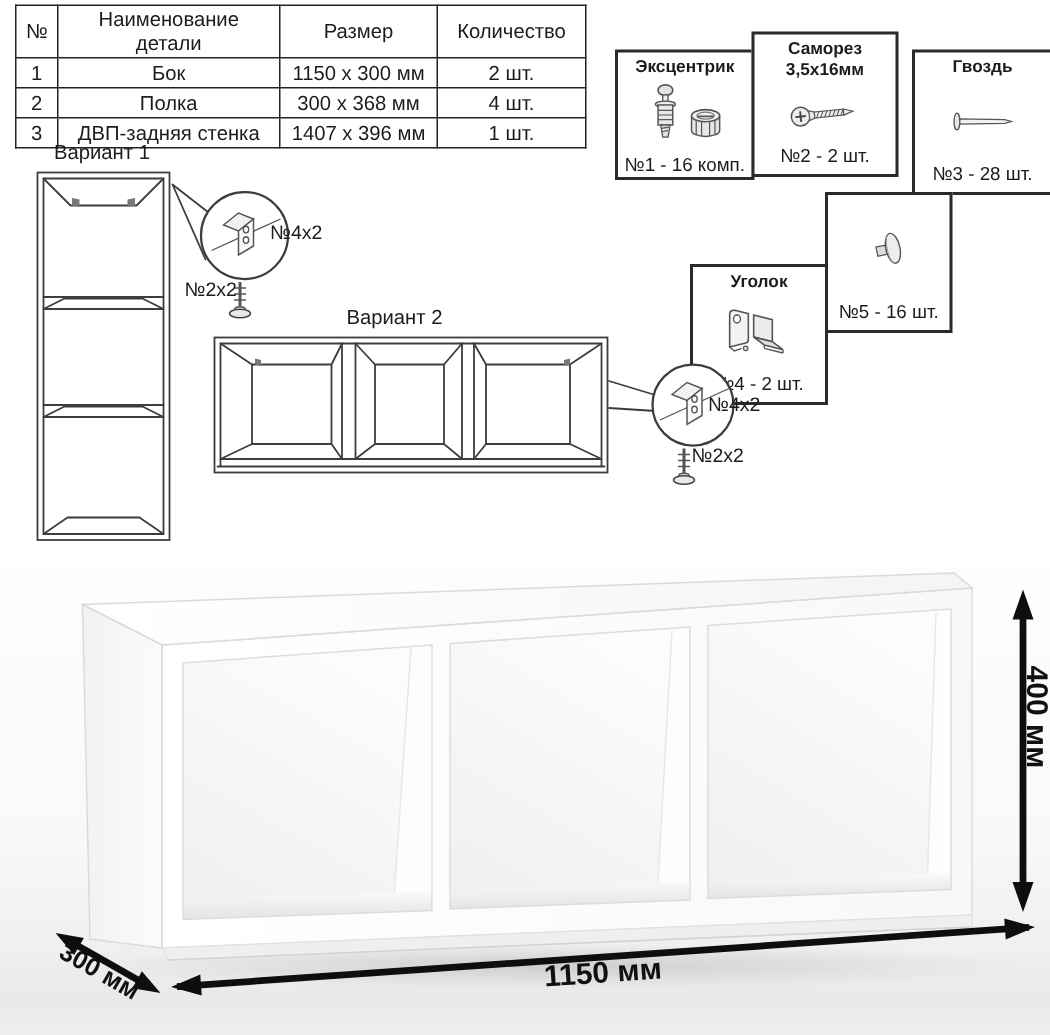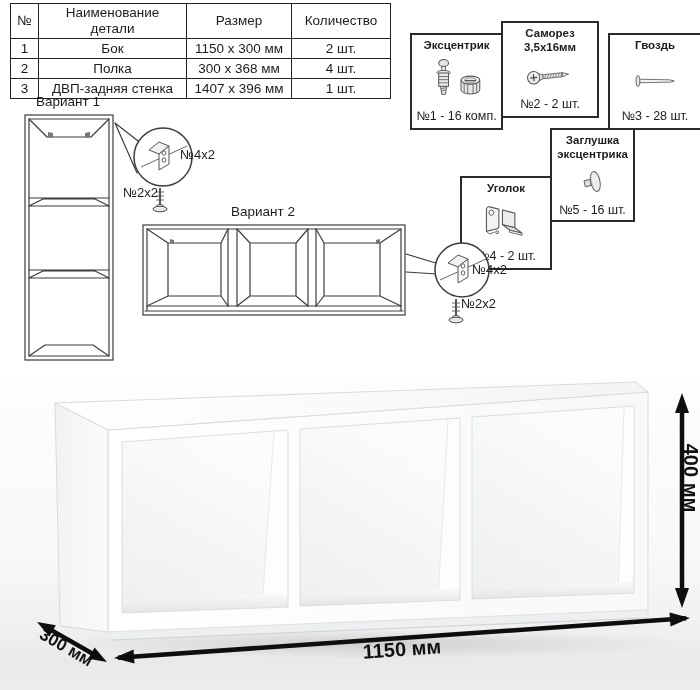--- a/index.html
+++ b/index.html
@@ -71,21 +71,21 @@
     </tr>
     <tr>
       <td class="c-num">3</td>
       <td class="c-name">ДВП-задняя стенка</td>
       <td class="c-size">1407 x 396 мм</td>
       <td class="c-qty">1 шт.</td>
     </tr>
   </tbody>
     </table>
 
-  <div class="hw-cell" style="left:410px;top:33px;width:93px;height:97px;">
+  <div class="hw-cell" style="left:410px;top:33px;width:93px;height:87px;">
     <div class="hw-name">Эксцентрик</div>
     <div class="hw-icon">
       <svg width="70" height="50" viewBox="0 0 70 56">
         <ellipse cx="20" cy="8" rx="5.5" ry="4" fill="#e3e3e3" stroke="#555" stroke-width="1.2"></ellipse>
         <rect x="18" y="11.5" width="4" height="5" fill="#ededed" stroke="#555" stroke-width="1"></rect>
         <ellipse cx="20" cy="18.5" rx="7.5" ry="2.3" fill="#eee" stroke="#555" stroke-width="1"></ellipse>
         <rect x="14.5" y="19" width="11" height="15" fill="#e9e9e9" stroke="#555" stroke-width="1.1"></rect>
         <path class="thin" d="M14.5,23 H25.5 M14.5,26.5 H25.5 M14.5,30 H25.5"></path>
         <polygon points="16.5,34 23.5,34 22,43 18,43" fill="#e3e3e3" stroke="#555" stroke-width="1"></polygon>
         <path class="thin" d="M17,36.5 L22.5,35.5 M17.5,39 L22,38"></path>
@@ -137,21 +137,20 @@
         <circle cx="22" cy="38.5" r="1.7" fill="#ddd" stroke="#555" stroke-width="0.9"></circle>
         <polygon points="28,13.5 42,17 42,33.5 28,30" fill="#ececec" stroke="#555" stroke-width="1.2"></polygon>
         <polygon points="28,30 42,33.5 50,39.5 36,36" fill="#e0e0e0" stroke="#555" stroke-width="1.2"></polygon>
         <path d="M36,36 l0,2.5 M50,39.5 l0,2.5 M36,38.5 L50,42" fill="none" stroke="#555" stroke-width="1"></path>
       </svg>
     </div>
     <div class="hw-count">№4 - 2 шт.</div>
   </div>
 
   <div class="hw-cell" style="left:550px;top:128px;width:85px;height:94px;">
-    <div class="hw-name">Заглушка эксцентрика</div>
     <div class="hw-icon">
       <svg width="56" height="42" viewBox="0 0 64 54">
         <g transform="rotate(-12 32 27)">
           <rect x="21" y="23" width="8" height="8" fill="#dcdcdc" stroke="#555" stroke-width="1.1"></rect>
           <ellipse cx="35" cy="27" rx="6" ry="13" fill="#ededed" stroke="#555" stroke-width="1.2"></ellipse>
           <path d="M33,14.5 A4,13 0 0 0 33,39.5" fill="none" stroke="#999" stroke-width="0.8"></path>
         </g>
       </svg>
     </div>
     <div class="hw-count">№5 - 16 шт.</div>

